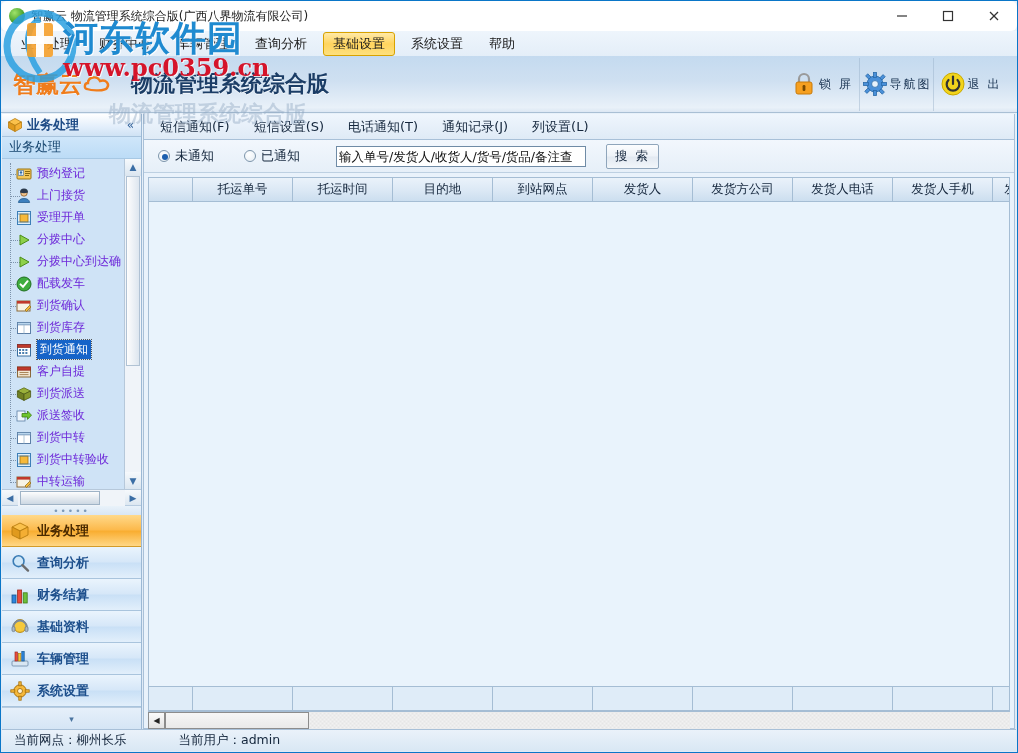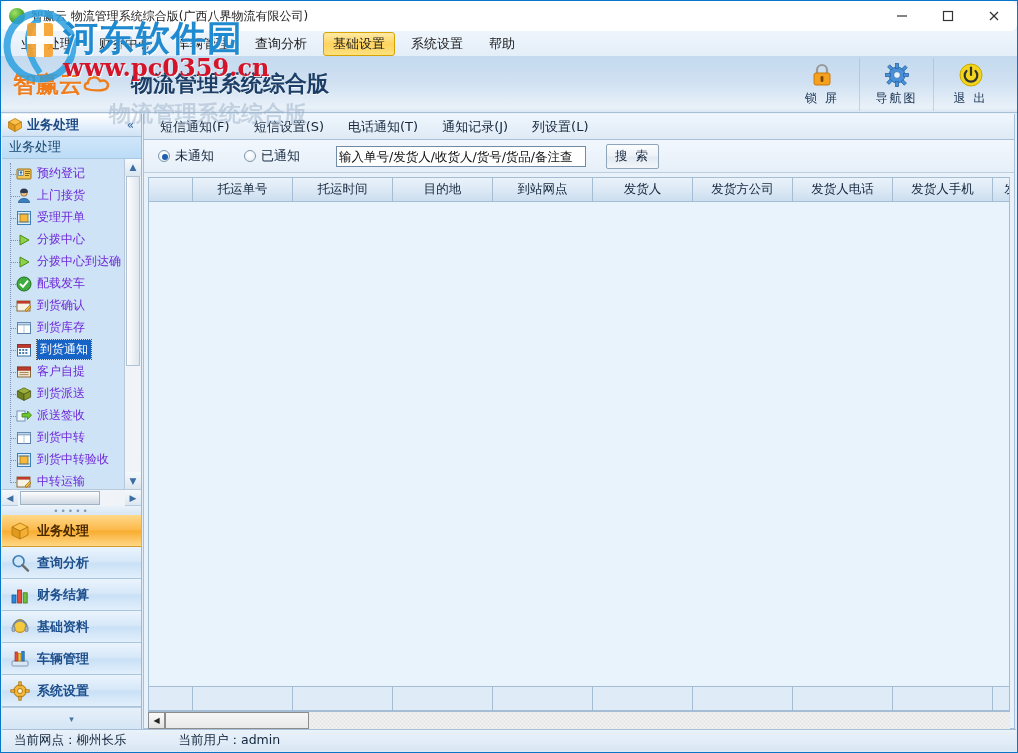--- a/index.html
+++ b/index.html
@@ -73,21 +73,21 @@
     position: relative; margin-left: 1px; width: 30px; height: 22px;
   }
   .logo-cloud svg { position: absolute; left: 0; top: 0; }
   .banner-title {
     margin-left: 18px; font-size: 22px; color: #1b3d66; font-weight: bold;
     white-space: nowrap; text-shadow: 0 1px 0 rgba(255,255,255,.7);
   }
   .banner-spacer { flex: 1 1 auto; }
   .tool-btns { display: flex; align-items: center; margin-right: 10px; height: 57px; }
   .tool-btn {
-    width: 74px; height: 53px; display: flex; flex-direction: column;
+    width: 74px; height: 53px; display: flex; 
     align-items: center; justify-content: center; gap: 2px;
     border-left: 1px solid rgba(150,175,200,.45);
   }
   .tool-btn:first-child { border-left: none; }
   .tool-btn .tb-label { font-size: 12px; color: #16304f; letter-spacing: 2px; }
   .tb-icon { width: 26px; height: 26px; position: relative; }
 
   
   .sidebar {
     position: absolute; left: 1px; top: 113px; width: 140px; bottom: 23px;

